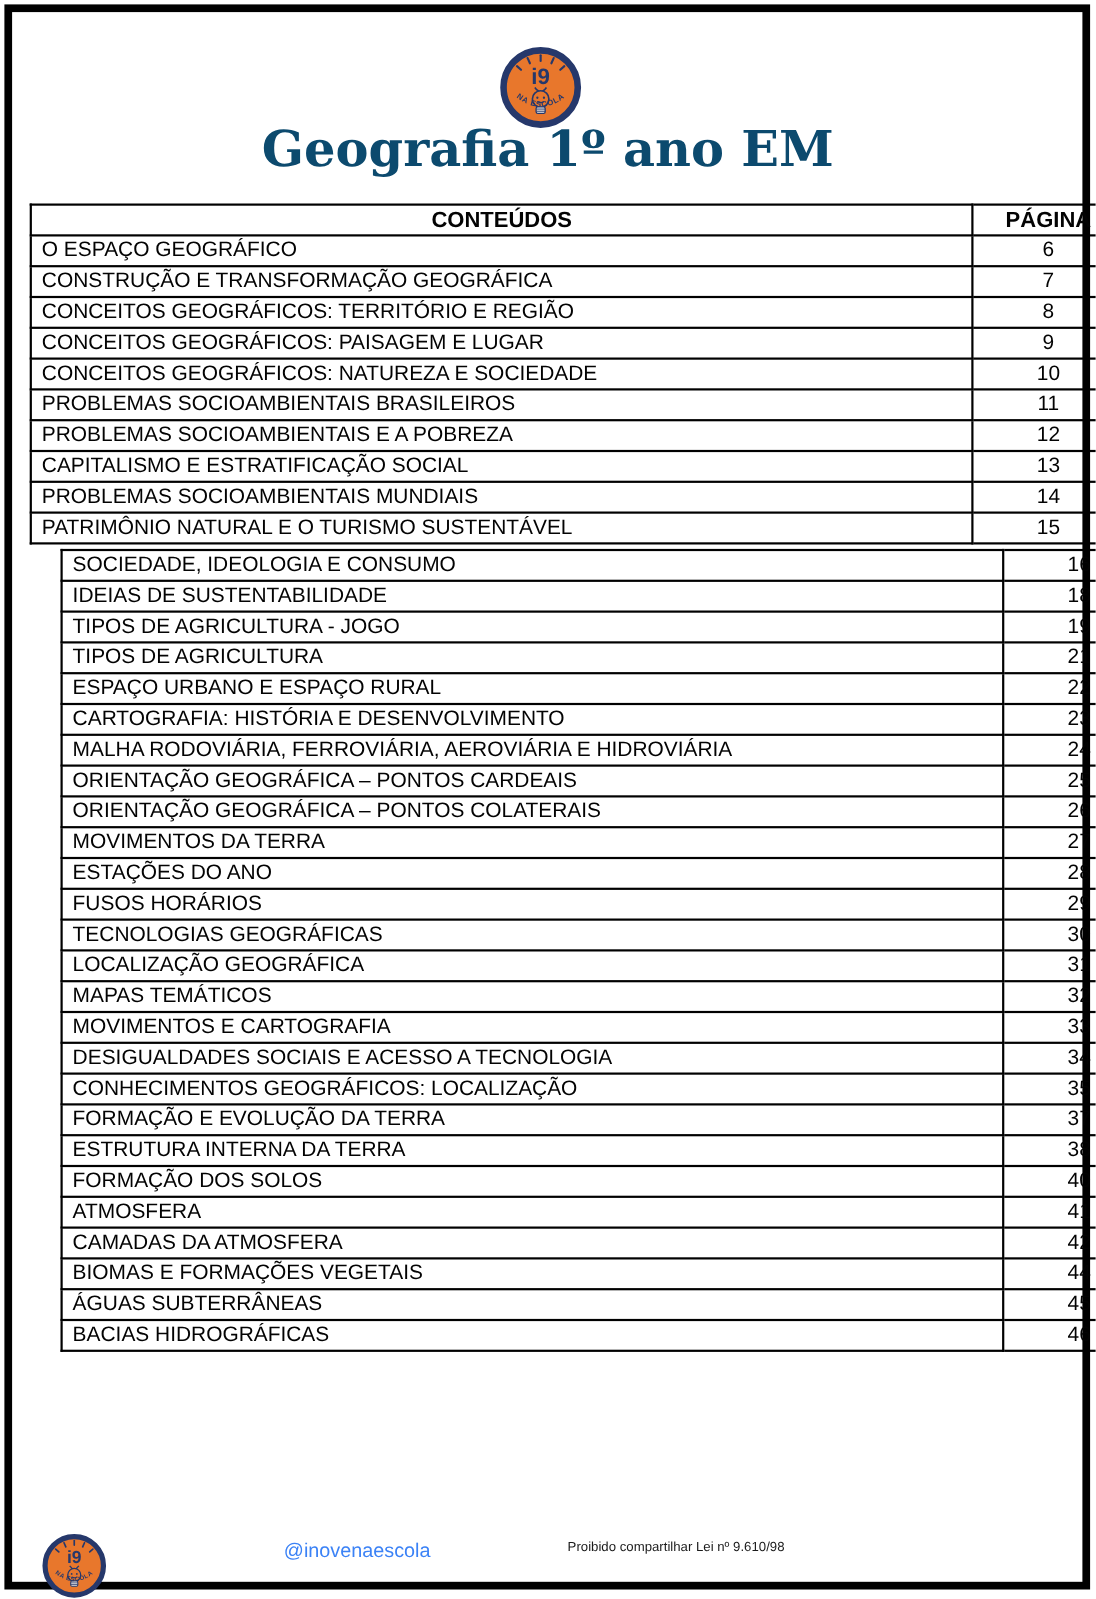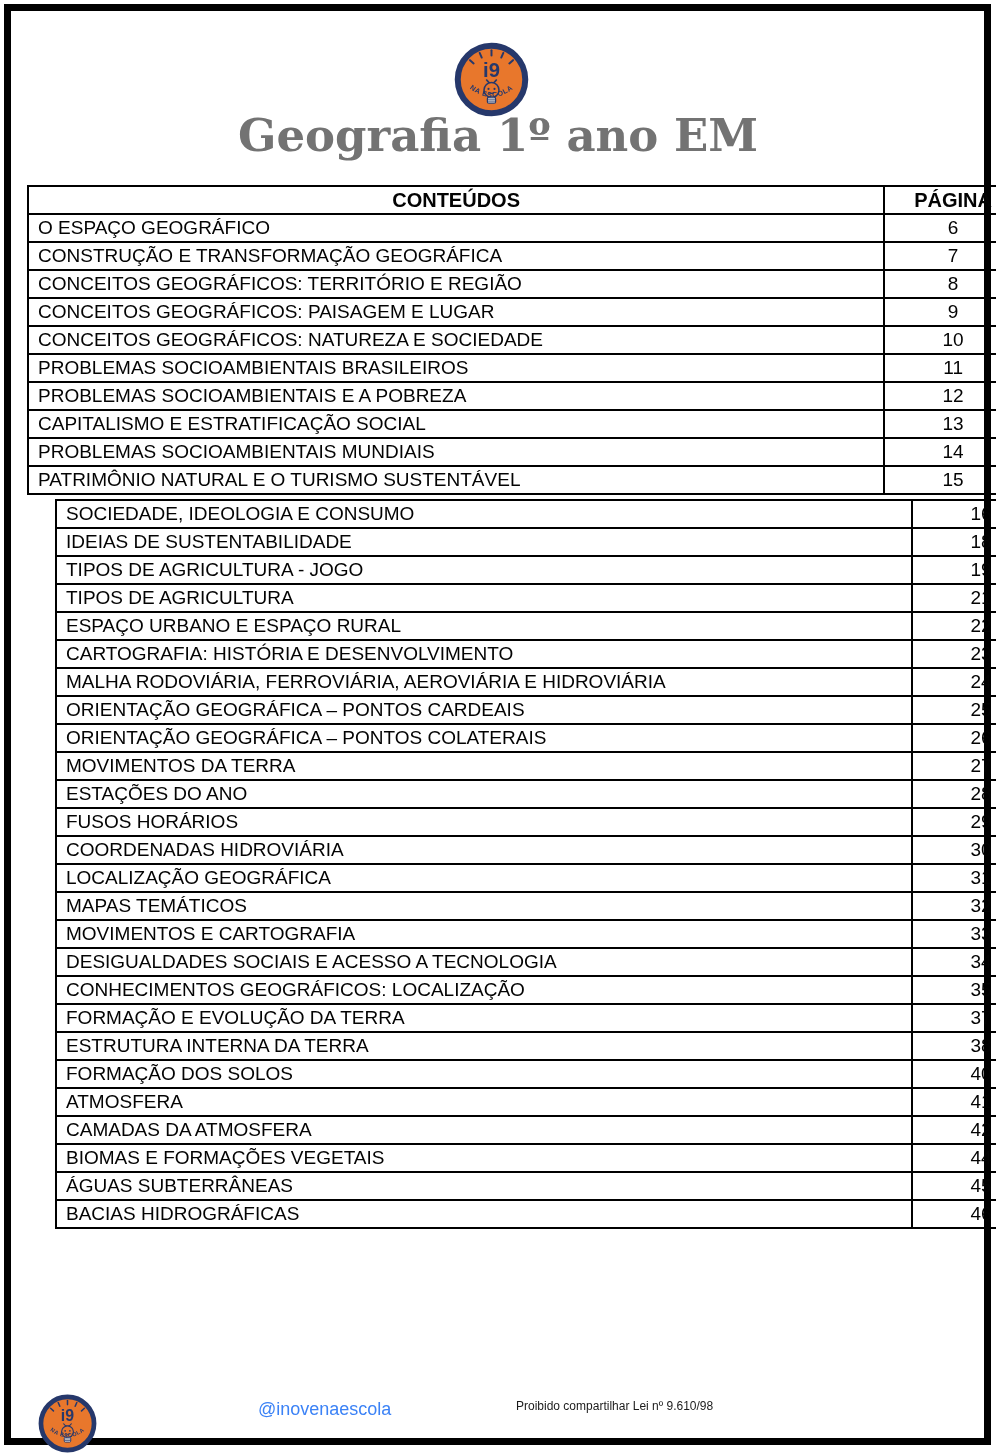--- a/index.html
+++ b/index.html
@@ -8,21 +8,21 @@
     font-family:"Liberation Sans", sans-serif;overflow:hidden;
   }
   .frame{
     position:absolute;left:4px;top:4px;width:987px;height:1441px;
     border:7px solid #000;box-sizing:border-box;
   }
   .logo-top{position:absolute;left:454px;top:42px;width:75px;height:75px;}
   .page-title{
     position:absolute;left:0;top:109px;width:100%;text-align:center;
     font-family:"DejaVu Serif", serif;font-weight:bold;font-size:45px;
-    color:#737373;letter-spacing:0px;
+    color:#0c4a6e;letter-spacing:0px;
   }
   .toc{position:absolute;left:27px;top:185px;width:996px;}
   table{border-collapse:collapse;width:100%;table-layout:fixed;}
   .toc-table-2{margin-top:4px;margin-left:28px;}
   th,td{
     border:2px solid #000;height:26px;box-sizing:content-box;
     font-size:19px;color:#030303;white-space:nowrap;overflow:hidden;
     padding:0;
   }
   th{font-size:20px;font-weight:bold;text-align:center;}
@@ -178,21 +178,21 @@
         </tr>
         <tr>
           <td class="c-title">ESTAÇÕES DO ANO</td>
           <td class="c-page">28</td>
         </tr>
         <tr>
           <td class="c-title">FUSOS HORÁRIOS</td>
           <td class="c-page">29</td>
         </tr>
         <tr>
-          <td class="c-title">COORDENADAS HIDROVIÁRIA</td>
+          <td class="c-title">TECNOLOGIAS GEOGRÁFICAS</td>
           <td class="c-page">30</td>
         </tr>
         <tr>
           <td class="c-title">LOCALIZAÇÃO GEOGRÁFICA</td>
           <td class="c-page">31</td>
         </tr>
         <tr>
           <td class="c-title">MAPAS TEMÁTICOS</td>
           <td class="c-page">32</td>
         </tr>

